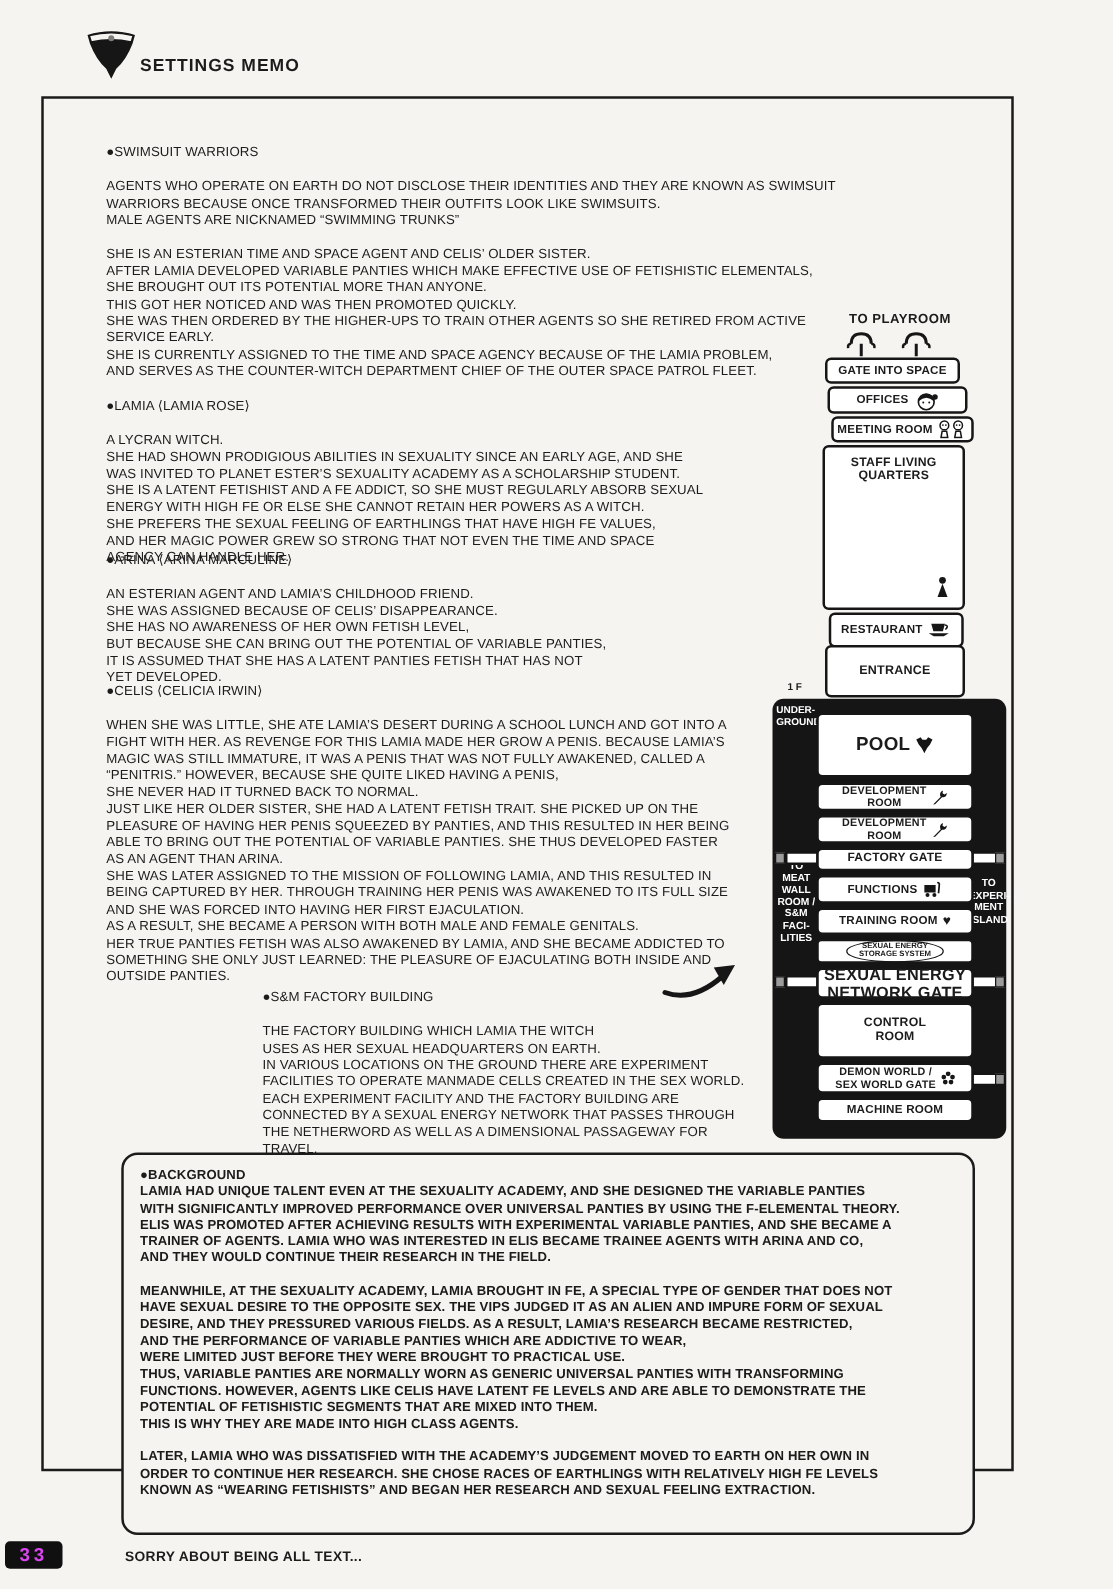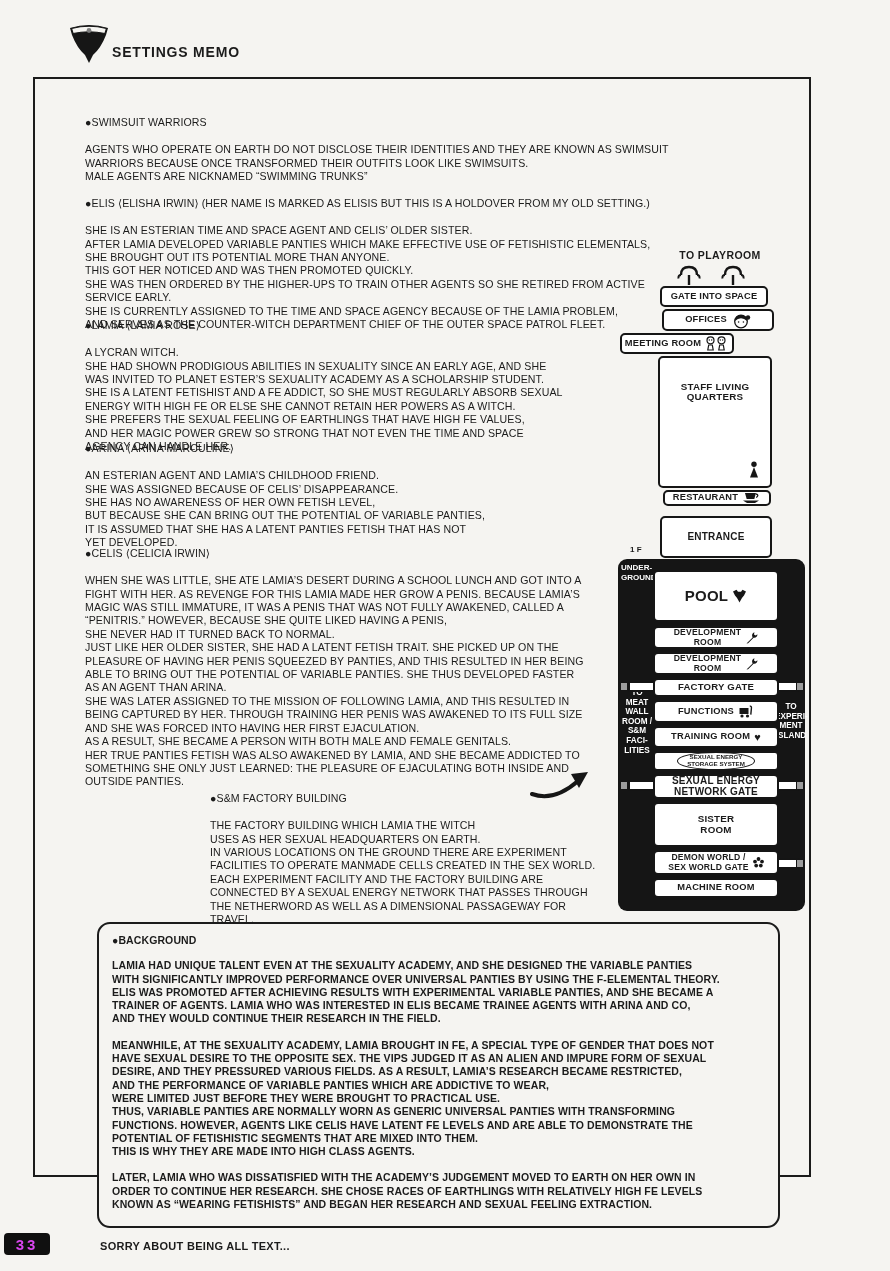--- a/index.html
+++ b/index.html
@@ -15,21 +15,21 @@
   .frame{left:33px;top:77px;width:774px;height:1096px;border:2.5px solid #1b1b1b;z-index:0;}
   
   .sec{font-weight:400;font-size:10.6px;line-height:13.4px;letter-spacing:.1px;white-space:pre-line;z-index:2;}
   .sec .t{white-space:pre-line;}
   
   .bldg-label{font-weight:700;font-size:10.5px;letter-spacing:.4px;text-align:center;z-index:3;}
   .ug-block{left:618px;top:559px;width:187px;height:352px;background:#151515;border-radius:9px;z-index:1;}
   .room{background:#fff;border:2px solid #161616;border-radius:5px;display:flex;align-items:center;justify-content:center;gap:4px;
         font-weight:700;font-size:9.3px;line-height:1.06;text-align:center;letter-spacing:.2px;z-index:3;box-sizing:border-box;white-space:pre-line;}
   .room .rlabel{white-space:pre-line;}
-  .staff{flex-direction:column;justify-content:flex-start;padding-top:24px;position:absolute;}
+  .staff{flex-direction:column;justify-content:flex-start;padding-top:8px;position:absolute;}
   .staff svg{position:absolute;right:10px;bottom:8px;}
   .wh{color:#fff;font-weight:700;z-index:2;white-space:pre-line;}
   .oval{border:1.5px solid #161616;border-radius:50%;font-size:6.2px;line-height:1.08;padding:1px 9px;font-weight:700;white-space:pre-line;text-align:center;letter-spacing:0;}
   .pipe{position:absolute;height:11px;background:#fff;border:2px solid #141414;border-radius:2px;z-index:2;box-sizing:border-box;}
   .pipecap{position:absolute;width:8px;height:9px;background:#9c9c9c;border:1.5px solid #141414;z-index:2;box-sizing:border-box;}
   
   .bgbox{left:97px;top:922px;width:683px;height:306px;border:2.5px solid #1b1b1b;border-radius:13px;background:#f5f4f1;
          z-index:5;box-sizing:border-box;padding:10px 8px 0 13px;}
   .bgbox .p{font-weight:700;font-size:10.5px;line-height:13.3px;letter-spacing:.1px;white-space:pre-line;margin-bottom:13px;}
   
@@ -49,21 +49,20 @@
 
 <div class="abs frame"></div>
 
 <div class="abs sec" style="left:85px;top:103px;width:700px">
   <div class="t">●SWIMSUIT WARRIORS</div>
   <div class="t">AGENTS WHO OPERATE ON EARTH DO NOT DISCLOSE THEIR IDENTITIES AND THEY ARE KNOWN AS SWIMSUIT
 WARRIORS BECAUSE ONCE TRANSFORMED THEIR OUTFITS LOOK LIKE SWIMSUITS.
 MALE AGENTS ARE NICKNAMED “SWIMMING TRUNKS”</div>
 </div>
 <div class="abs sec" style="left:85px;top:184px;width:705px">
-  <div class="t">●ELIS ⟨ELISHA IRWIN⟩ (HER NAME IS MARKED AS ELISIS BUT THIS IS A HOLDOVER FROM MY OLD SETTING.)</div>
   <div class="t">SHE IS AN ESTERIAN TIME AND SPACE AGENT AND CELIS’ OLDER SISTER.
 AFTER LAMIA DEVELOPED VARIABLE PANTIES WHICH MAKE EFFECTIVE USE OF FETISHISTIC ELEMENTALS,
 SHE BROUGHT OUT ITS POTENTIAL MORE THAN ANYONE.
 THIS GOT HER NOTICED AND WAS THEN PROMOTED QUICKLY.
 SHE WAS THEN ORDERED BY THE HIGHER-UPS TO TRAIN OTHER AGENTS SO SHE RETIRED FROM ACTIVE
 SERVICE EARLY.
 SHE IS CURRENTLY ASSIGNED TO THE TIME AND SPACE AGENCY BECAUSE OF THE LAMIA PROBLEM,
 AND SERVES AS THE COUNTER-WITCH DEPARTMENT CHIEF OF THE OUTER SPACE PATROL FLEET.</div>
 </div>
 <div class="abs sec" style="left:85px;top:306px;width:560px">
@@ -141,21 +140,21 @@
 <div class="abs room" style="left:662px;top:309px;width:112px;height:22px">
   <span class="rlabel">OFFICES</span>
   <svg width="20" height="17" viewBox="0 0 20 17">
     <circle cx="10" cy="9.5" r="6.3" fill="#fff" stroke="#161616" stroke-width="1.3"></circle>
     <path d="M3.8,9 Q4.2,3 10,3 Q15.8,3 16.2,9 Q13,6.2 10,6.2 Q7,6.2 3.8,9 Z" fill="#161616"></path>
     <circle cx="17" cy="5.5" r="2.2" fill="#161616"></circle>
     <circle cx="7.6" cy="10" r="0.8" fill="#161616"></circle>
       <circle cx="12.4" cy="10" r="0.8" fill="#161616"></circle>
   </svg>
 </div>
-<div class="abs room" style="left:620px;top:333px;width:114px;height:21px">
+<div class="abs room" style="left:665px;top:333px;width:114px;height:21px">
   <span class="rlabel">MEETING ROOM</span>
   <svg width="24" height="15" viewBox="0 0 24 15">
     <g stroke="#161616" fill="#fff" stroke-width="1.2">
       <circle cx="5.5" cy="4.3" r="3.5"></circle>
         <path d="M2.8,14 L8.2,14 L7.3,9 L3.7,9 Z"></path>
       <circle cx="16.5" cy="4.3" r="3.5"></circle>
         <path d="M13.8,14 L19.2,14 L18.3,9 L14.7,9 Z"></path>
     </g>
     <g fill="#161616">
       <circle cx="4.3" cy="4" r="0.7"></circle>
@@ -166,21 +165,21 @@
   </svg>
 </div>
 <div class="room staff" style="left:658px;top:356px;width:114px;height:132px">
   <span class="rlabel" style="font-size:9.8px">STAFF LIVING
 QUARTERS</span>
   <svg width="12" height="17" viewBox="0 0 12 17">
     <circle cx="6" cy="3.2" r="2.7" fill="#161616"></circle>
       <path d="M6,6 L10,16.5 L2,16.5 Z" fill="#161616"></path>
   </svg>
 </div>
-<div class="abs room" style="left:663px;top:490px;width:108px;height:16px">
+<div class="abs room" style="left:663px;top:490px;width:108px;height:28px">
   <span class="rlabel">RESTAURANT</span>
   <svg width="19" height="12" viewBox="0 0 19 12">
     <path d="M3,1 L14,1 L12.3,7 L4.7,7 Z" fill="#161616"></path>
     <path d="M14,2 Q17.5,2.6 14.3,5.6" fill="none" stroke="#161616" stroke-width="1.3"></path>
     <path d="M1,8.6 L17,8.6 L13,11 L5,11 Z" fill="#161616"></path>
   </svg>
 </div>
 <div class="abs room" style="left:660px;top:516px;width:112px;height:42px">
   <span class="rlabel" style="font-size:10px">ENTRANCE</span>
 </div>
@@ -246,26 +245,26 @@
 <div class="abs room" style="left:653px;top:751px;width:126px;height:20px;border-radius:4px">
   <span class="oval">SEXUAL ENERGY
 STORAGE SYSTEM</span>
 </div>
 
 <div class="pipe" style="left:628px;top:780px;width:27px"></div>
 <div class="pipecap" style="left:620px;top:781px"></div>
 <div class="pipe" style="left:777px;top:780px;width:23px"></div>
 <div class="pipecap" style="left:796px;top:781px"></div>
 <div class="abs room" style="left:653px;top:774px;width:126px;height:25px">
-  <span class="rlabel" style="font-size:10px">SEXUAL ENERGY
+  <span class="rlabel" style="font-size:13px">SEXUAL ENERGY
 NETWORK GATE</span>
 </div>
 
 <div class="abs room" style="left:653px;top:802px;width:126px;height:45px">
-  <span class="rlabel" style="font-size:9.8px">SISTER
+  <span class="rlabel" style="font-size:9.8px">CONTROL
 ROOM</span>
 </div>
 
 <div class="pipe" style="left:777px;top:858px;width:23px"></div>
 <div class="pipecap" style="left:796px;top:859px"></div>
 <div class="abs room" style="left:653px;top:850px;width:126px;height:25px">
   <span class="rlabel" style="font-size:8.6px">DEMON WORLD /
 SEX WORLD GATE</span>
   <svg width="11" height="11" viewBox="0 0 11 11">
     <g fill="#161616">
@@ -276,21 +275,21 @@
         <circle cx="7.8" cy="8.6" r="1.9"></circle>
     </g>
     <circle cx="5.5" cy="5.5" r="1.5" fill="#fff"></circle>
   </svg>
 </div>
 <div class="abs room" style="left:653px;top:878px;width:126px;height:20px">
   <span class="rlabel">MACHINE ROOM</span>
 </div>
 
 <div class="abs bgbox">
-  <div class="p" style="margin-bottom:12px">●BACKGROUND</div>
+  <div class="p" style="margin-bottom:0">●BACKGROUND</div>
   <div class="p">LAMIA HAD UNIQUE TALENT EVEN AT THE SEXUALITY ACADEMY, AND SHE DESIGNED THE VARIABLE PANTIES
 WITH SIGNIFICANTLY IMPROVED PERFORMANCE OVER UNIVERSAL PANTIES BY USING THE F-ELEMENTAL THEORY.
 ELIS WAS PROMOTED AFTER ACHIEVING RESULTS WITH EXPERIMENTAL VARIABLE PANTIES, AND SHE BECAME A
 TRAINER OF AGENTS. LAMIA WHO WAS INTERESTED IN ELIS BECAME TRAINEE AGENTS WITH ARINA AND CO,
 AND THEY WOULD CONTINUE THEIR RESEARCH IN THE FIELD.</div>
   <div class="p">MEANWHILE, AT THE SEXUALITY ACADEMY, LAMIA BROUGHT IN FE, A SPECIAL TYPE OF GENDER THAT DOES NOT
 HAVE SEXUAL DESIRE TO THE OPPOSITE SEX. THE VIPS JUDGED IT AS AN ALIEN AND IMPURE FORM OF SEXUAL
 DESIRE, AND THEY PRESSURED VARIOUS FIELDS. AS A RESULT, LAMIA’S RESEARCH BECAME RESTRICTED,
 AND THE PERFORMANCE OF VARIABLE PANTIES WHICH ARE ADDICTIVE TO WEAR,
 WERE LIMITED JUST BEFORE THEY WERE BROUGHT TO PRACTICAL USE.

